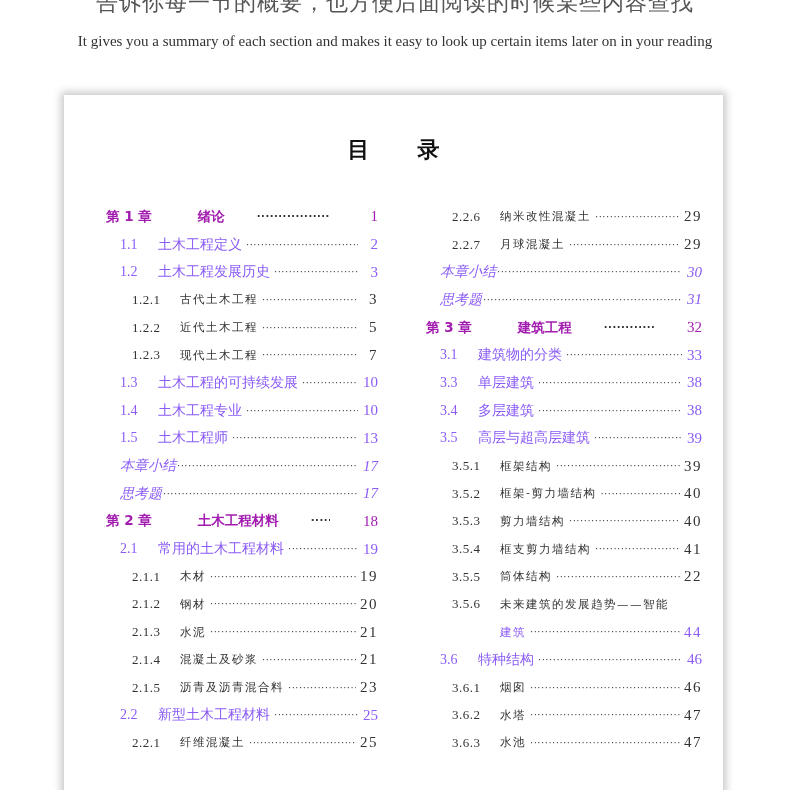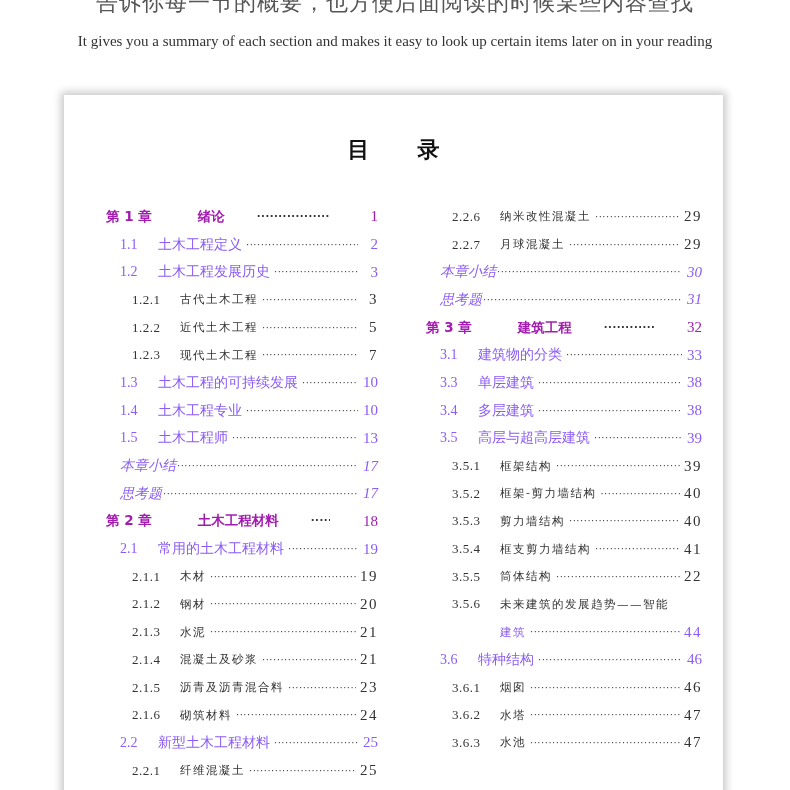--- a/index.html
+++ b/index.html
@@ -173,26 +173,20 @@
         <span class="lbl">混凝土及砂浆</span>
         <span class="dots"></span>
         <span class="pg">21</span>
       </div>
       <div class="row sub">
         <span class="num">2.1.5</span>
         <span class="lbl">沥青及沥青混合料</span>
         <span class="dots"></span>
         <span class="pg">23</span>
       </div>
-      <div class="row sub">
-        <span class="num">2.1.6</span>
-        <span class="lbl">砌筑材料</span>
-        <span class="dots"></span>
-        <span class="pg">24</span>
-      </div>
       <div class="row sec">
         <span class="num">2.2</span>
         <span class="lbl">新型土木工程材料</span>
         <span class="dots"></span>
         <span class="pg">25</span>
       </div>
       <div class="row sub">
         <span class="num">2.2.1</span>
         <span class="lbl">纤维混凝土</span>
         <span class="dots"></span>

